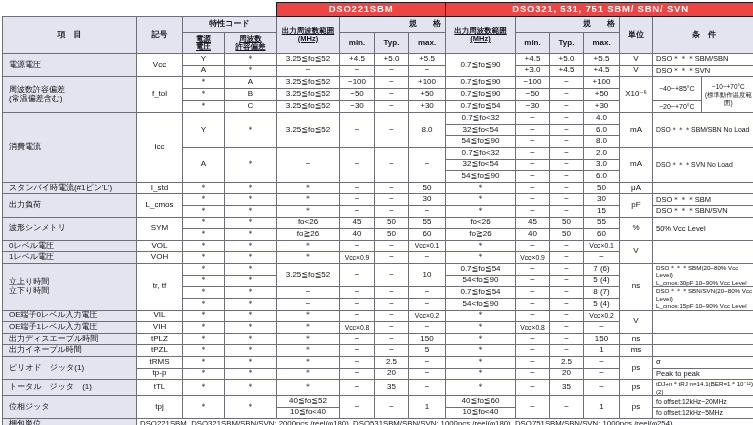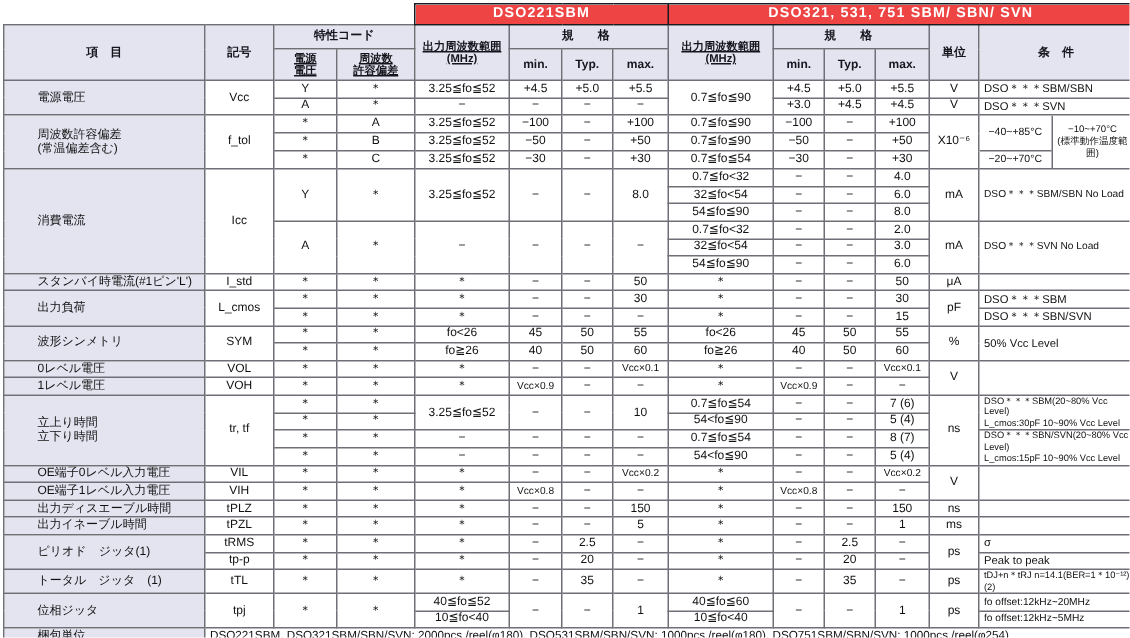--- a/index.html
+++ b/index.html
@@ -10,23 +10,23 @@
   td,th{border:1px solid #6f6f78;font-size:8px;text-align:center;vertical-align:middle;
         padding:0;line-height:1.1;overflow:hidden;white-space:pre-line;font-weight:normal;}
   thead th{background:#e3e4f0;font-weight:bold;color:#15151d;}
   thead tr:nth-child(1) th{height:13px;}
   thead tr:nth-child(2) th{height:15px;}
   thead tr:nth-child(3) th{height:20px;}
   th.blank{border:none;background:#fff;}
   th.prod{background:#ef4444;color:#fff;font-size:9.5px;letter-spacing:.8px;border:1px solid #191920;}
   th.prod-r{border-left:1px solid #fff;}
   th.hs{font-size:7.5px;text-decoration:underline;}
-  th.spec{letter-spacing:4px;}
+  th.spec{letter-spacing:4px;text-align:right;}
   tbody td{background:#fff;height:10.6px;}
-  td.item{background:#e3e4f0;text-align:left;padding-left:22px;font-size:8px;}
+  td.item{background:#e3e4f0;text-align:left;padding-left:6px;font-size:8px;}
   td.sym{font-size:8px;}
   td.cond{text-align:left;padding-left:3px;font-size:7.5px;}
   td.cond-sm{font-size:6.8px;}
   td.cond-xs{font-size:6.2px;line-height:1.2;}
   td.vsm{font-size:6.8px;}
   td.pack{text-align:left;padding-left:3px;font-size:7.8px;}
   tr.grp td{border-top:1.6px solid #2b2b33;}
   td.cond-split{padding:0;}
   .splitwrap{display:flex;align-items:stretch;height:35px;font-size:7px;}
   .sw-l{flex:1;display:flex;flex-direction:column;}

